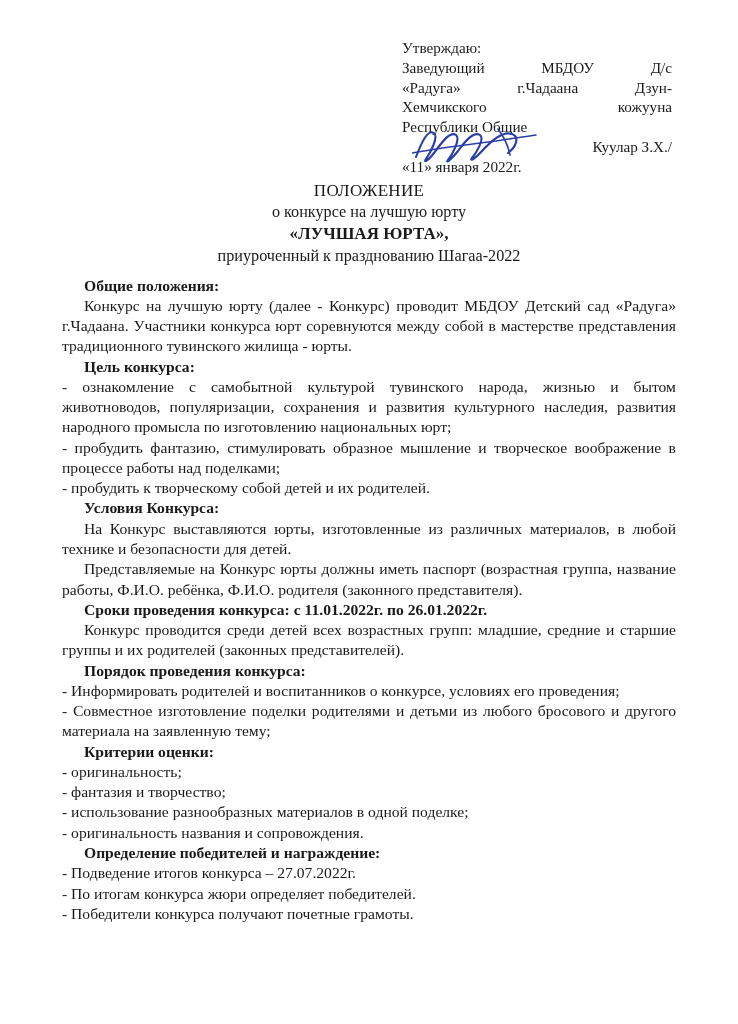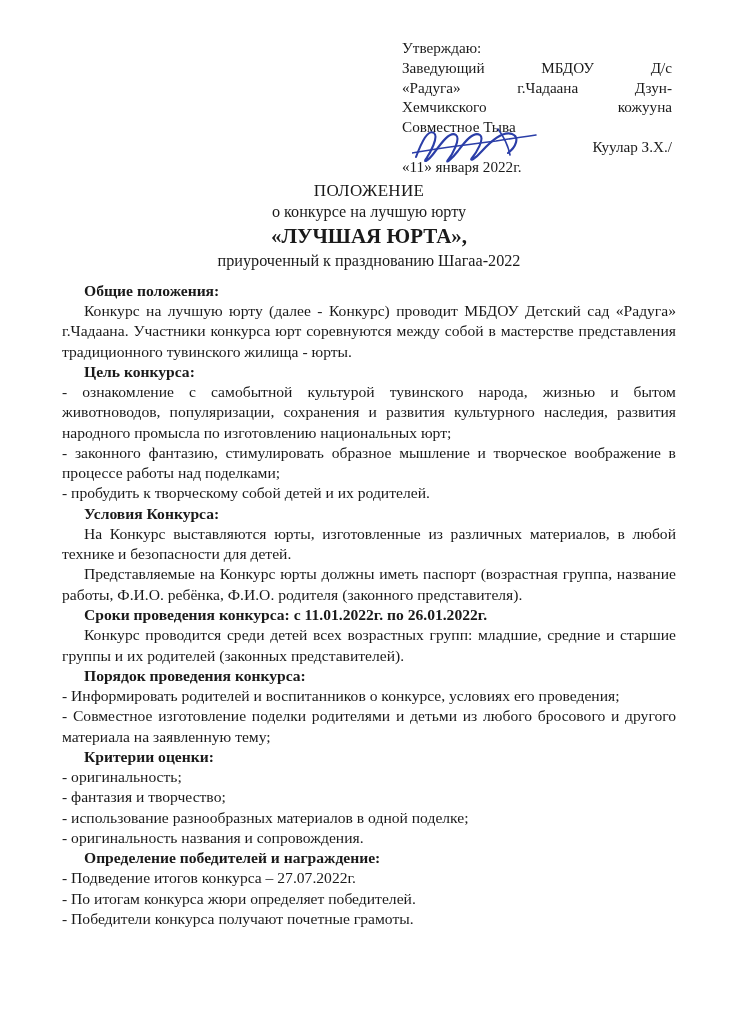--- a/index.html
+++ b/index.html
@@ -69,21 +69,21 @@
     line-height: 1.30;
   }
   .title-block .t1 {
     font-size: 17px;
     letter-spacing: .3px;
   }
   .title-block .t2 {
     font-size: 16.2px;
   }
   .title-block .t3 {
-    font-size: 21px;
+    font-size: 17px;
     font-weight: bold;
   }
   .title-block .t4 {
     font-size: 16.2px;
   }
 
   
   .body-text {
     margin-top: 9px;
     font-size: 15.6px;
@@ -113,21 +113,21 @@
 <body>
 
 <div class="page">
   <div class="content">
 
     <div class="approval">
       <div class="ln left">Утверждаю:</div>
       <div class="ln">Заведующий      МБДОУ      Д/с</div>
       <div class="ln">«Радуга»    г.Чадаана     Дзун-</div>
       <div class="ln">Хемчикского              кожууна</div>
-      <div class="ln left">Совместное Тыва</div>
+      <div class="ln left">Республики Общие</div>
       <div class="ln right">Куулар З.Х./</div>
       <div class="sig-wrap">
         <svg class="signature" viewBox="0 0 130 44">
           <path d="M4,34 C10,18 16,6 22,10 C27,14 18,30 14,36 C11,40 16,38 22,30 C30,19 38,8 44,12 C49,16 40,32 36,37 C33,41 39,37 46,28 C54,17 62,8 68,12 C73,16 64,30 60,35 C57,39 63,36 70,28 C80,17 92,8 100,11 C108,14 104,24 96,30" fill="none" stroke="#2b3ea8" stroke-width="2.1" stroke-linecap="round"></path>
           <path d="M0,30 C22,26 52,22 84,18 C96,16 110,14 124,12" fill="none" stroke="#2b3ea8" stroke-width="1.6" stroke-linecap="round"></path>
           <path d="M86,6 C92,14 96,22 98,32" fill="none" stroke="#2b3ea8" stroke-width="1.6" stroke-linecap="round"></path>
         </svg>
       </div>
       <div class="ln left">«11» января 2022г.</div>
     </div>
@@ -139,21 +139,21 @@
       <div class="t4">приуроченный к празднованию Шагаа-2022</div>
     </div>
 
     <div class="body-text">
 
       <p class="head">Общие положения:</p>
       <p class="ind">Конкурс на лучшую юрту (далее - Конкурс) проводит МБДОУ Детский сад «Радуга» г.Чадаана. Участники конкурса юрт соревнуются между собой в мастерстве представления традиционного тувинского жилища - юрты.</p>
 
       <p class="head">Цель конкурса:</p>
       <p>- ознакомление с самобытной культурой тувинского народа, жизнью и бытом животноводов, популяризации, сохранения и развития культурного наследия, развития народного промысла по изготовлению национальных юрт;</p>
-      <p>- законного фантазию, стимулировать образное мышление и творческое воображение в процессе работы над поделками;</p>
+      <p>- пробудить фантазию, стимулировать образное мышление и творческое воображение в процессе работы над поделками;</p>
       <p class="last">- пробудить к творческому собой детей и их родителей.</p>
 
       <p class="head">Условия Конкурса:</p>
       <p class="ind">На Конкурс выставляются юрты, изготовленные из различных материалов, в любой технике и безопасности для детей.</p>
       <p class="ind">Представляемые на Конкурс юрты должны иметь паспорт (возрастная группа, название работы, Ф.И.О. ребёнка, Ф.И.О. родителя (законного представителя).</p>
 
       <p class="head"><span>Сроки проведения конкурса:</span><span class="norm"> с 11.01.2022г. по 26.01.2022г.</span></p>
 
       <p class="ind">Конкурс проводится среди детей всех возрастных групп: младшие, средние и старшие группы и их родителей (законных представителей).</p>
 

